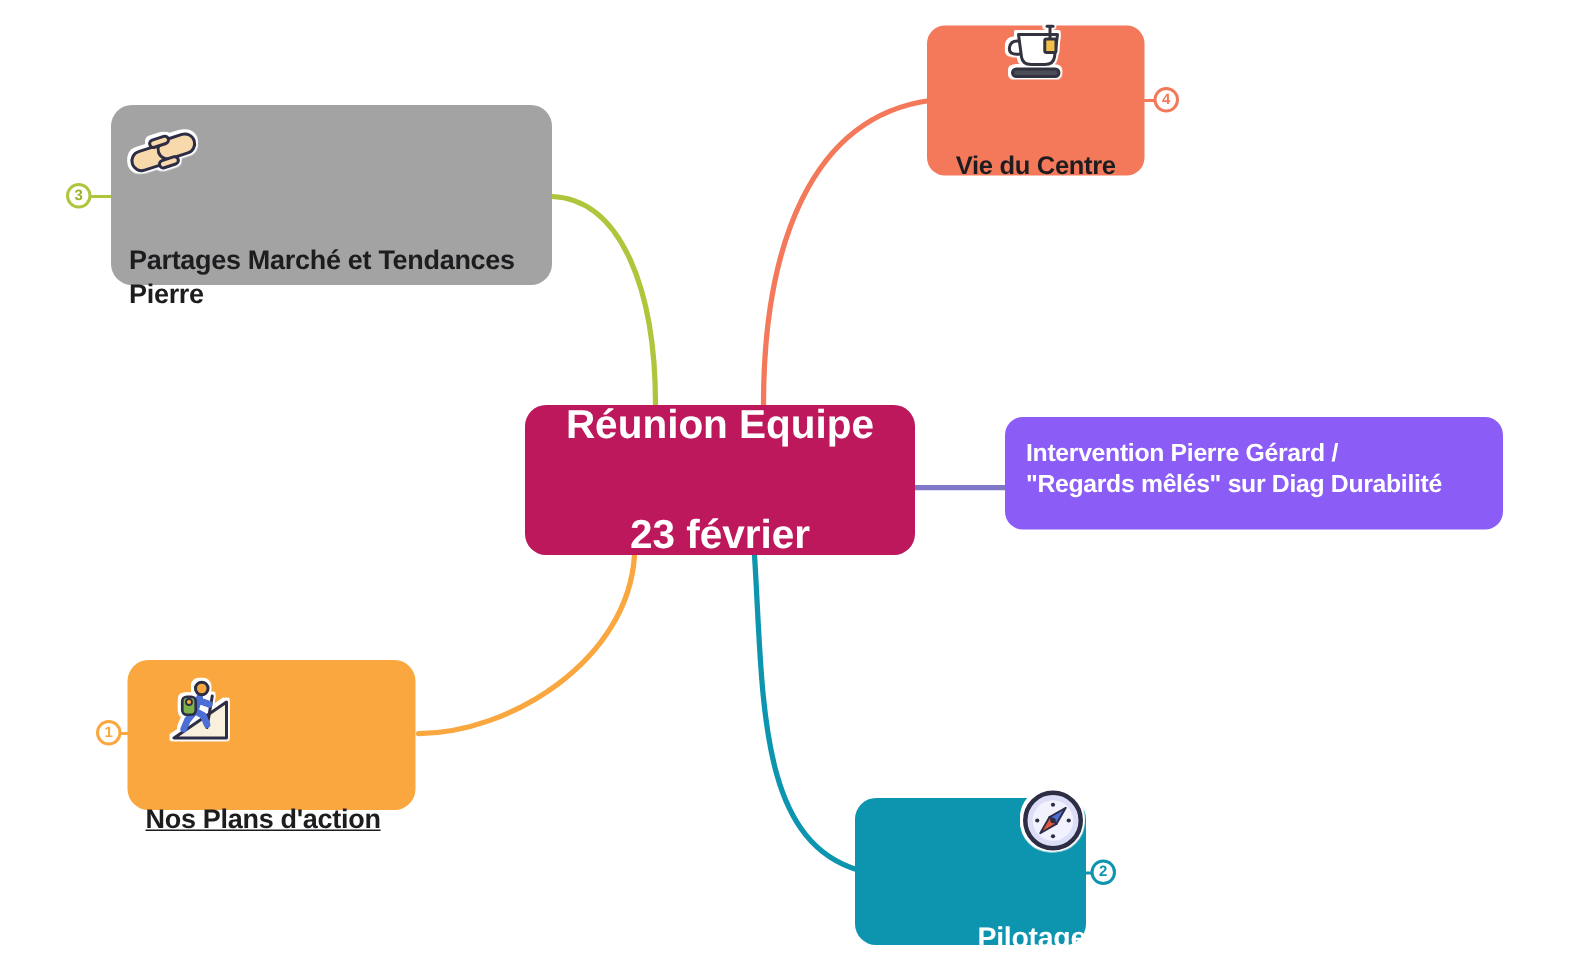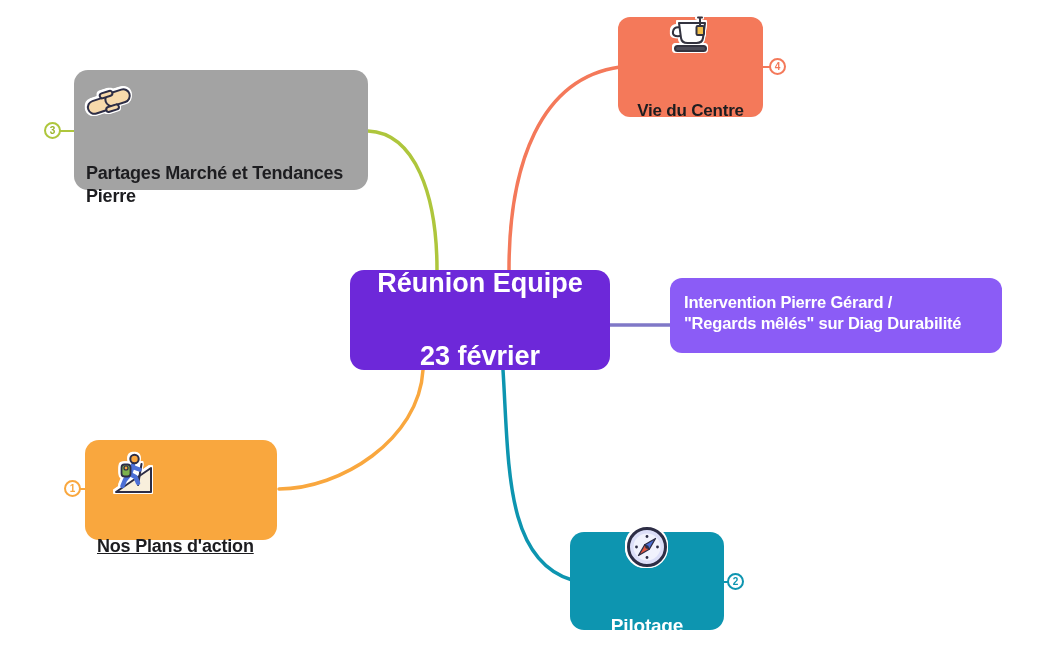--- a/index.html
+++ b/index.html
@@ -5,21 +5,21 @@
   html,body{margin:0;padding:0;background:#ffffff;}
   .canvas{
     position:relative;width:1049px;height:650px;overflow:hidden;background:#ffffff;
     font-family:"Liberation Sans","DejaVu Sans",sans-serif;
   }
   svg.connectors{position:absolute;left:0;top:0;z-index:0;}
   .node{position:absolute;box-sizing:border-box;z-index:1;gap:40px;}
   .node .lbl{font-weight:bold;letter-spacing:-0.2px;}
 
   .node-center{
-    left:350px;top:270px;width:260px;height:100px;background:#6d28d9;border-radius:14px;
+    left:350px;top:270px;width:260px;height:100px;background:#be185d;border-radius:14px;
     display:flex;flex-direction:column;align-items:center;justify-content:center;
     color:#ffffff;font-size:27px;font-weight:bold;line-height:33px;text-align:center;
   }
   .node-partages{
     left:74px;top:70px;width:294px;height:120px;background:#a3a3a3;border-radius:14px;
     color:#1d1d20;padding:12px 10px 12px 12px;display:flex;flex-direction:column;
   }
   .node-partages .lbl{margin-top:auto;font-size:18px;line-height:23px;white-space:nowrap;}
   .node-vie{
     left:618px;top:17px;width:145px;height:100px;background:#f4795a;border-radius:12px;
@@ -32,21 +32,21 @@
   }
   .node-intervention .lbl{font-size:16.5px;line-height:21px;white-space:nowrap;}
   .node-plans{
     left:85px;top:440px;width:192px;height:100px;background:#f9a73e;border-radius:14px;
     color:#1d1d20;padding:12px 10px 12px 12px;display:flex;flex-direction:column;
   }
   .node-plans .icon-wrap{margin-left:14px;}
   .node-plans .lbl{margin-top:auto;font-size:18px;white-space:nowrap;text-decoration:underline;}
   .node-pilotage{
     left:570px;top:532px;width:154px;height:98px;background:#0d95b0;border-radius:14px;
-    color:#ffffff;display:flex;flex-direction:column;align-items:center;justify-content:center;
+    color:#ffffff;display:flex;flex-direction:column;align-items:flex-end;justify-content:center;
   }
   .node-pilotage .lbl{font-size:19px;margin-top:6px;}
 
   .line{display:block;}
 
   .icon-wrap{line-height:0;}
   .sticker{
     filter:drop-shadow(1.5px 0 0 #ffffff) drop-shadow(-1.5px 0 0 #ffffff)
            drop-shadow(0 1.5px 0 #ffffff) drop-shadow(0 -1.5px 0 #ffffff);
   }

